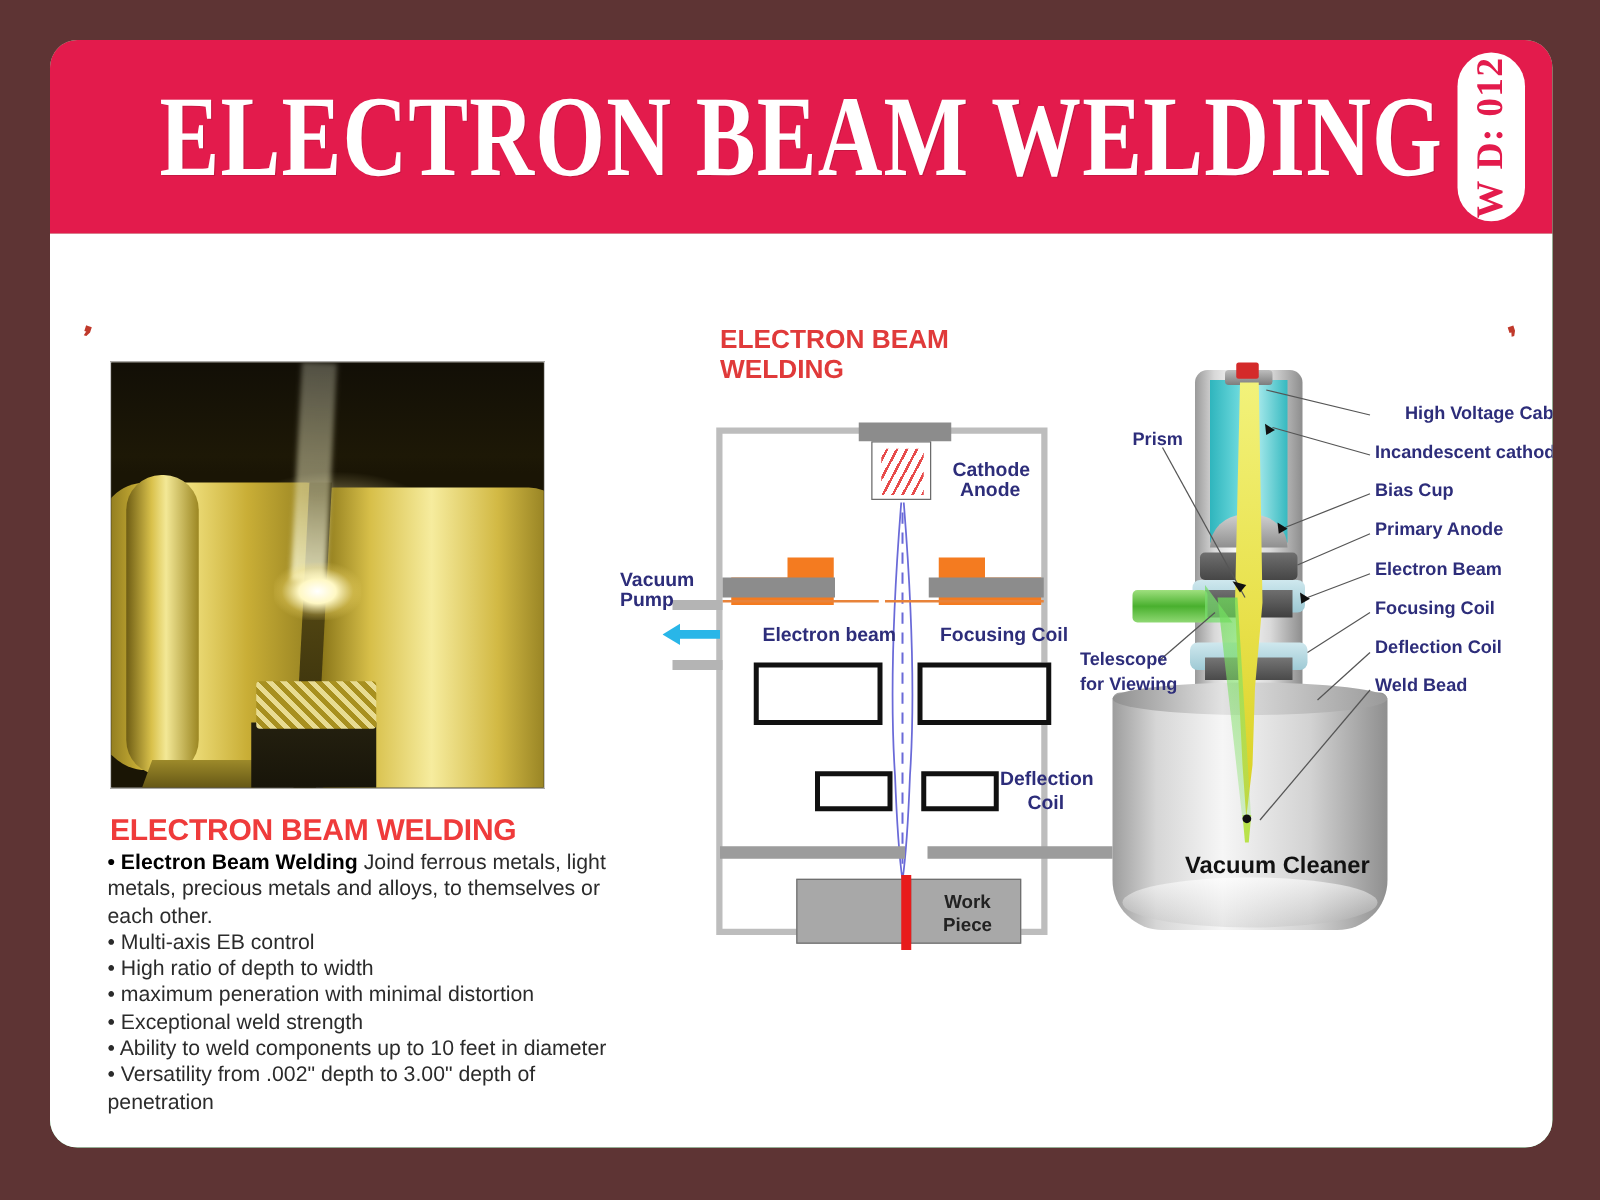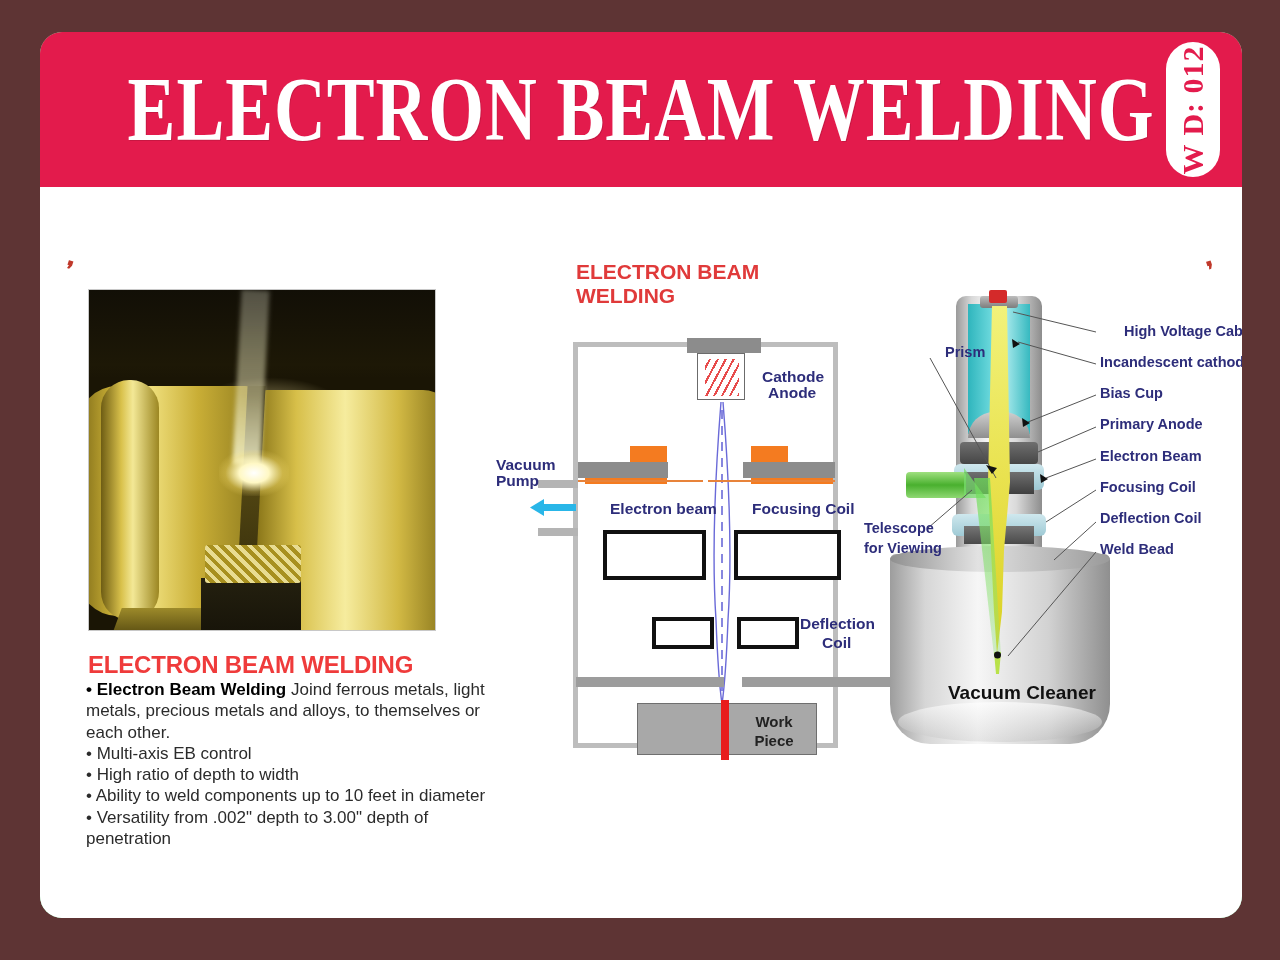--- a/index.html
+++ b/index.html
@@ -320,20 +320,22 @@
       <div class="chips"></div>
     </div>
 
     <div class="lt-title">ELECTRON BEAM WELDING</div>
     <div class="lt-body">
       <p>
         <b>• Electron Beam Welding</b><span> Joind ferrous metals, light metals, precious metals and alloys, to themselves or each other.</span>
       </p>
       <p>• Multi-axis EB control</p>
       <p>• High ratio of depth to width</p>
+      <p>• maximum peneration with minimal distortion</p>
+      <p>• Exceptional weld strength</p>
       <p>• Ability to weld components up to 10 feet in diameter</p>
       <p>• Versatility from .002" depth to 3.00" depth of penetration</p>
     </div>
 
     <div class="diag-c">
       <div class="diag-c-title">ELECTRON BEAM WELDING</div>
 
       <div class="chamber"></div>
 
       <div class="cath-bar"></div>
@@ -451,21 +453,21 @@
         <polygon points="162,141 154,136 155,145" fill="#111"></polygon>
         <polygon points="180,197 172,192 173,201" fill="#111"></polygon>
 
         <line x1="62" y1="76" x2="128" y2="196" stroke="#555" stroke-width="1"></line>
         <polygon points="124,192 118,183 129,186" fill="#111"></polygon>
         <line x1="60" y1="246" x2="104" y2="208" stroke="#555" stroke-width="1"></line>
       </svg>
 
       <div class="vac-label">Vacuum Cleaner</div>
 
-      <div class="r-lbl" style="left:38px; top:62px;margin-left:39px;">Prism</div>
+      <div class="r-lbl" style="left:38px; top:62px;">Prism</div>
       <div class="r-lbl" style="left:-4px; top:238px;">Telescope</div>
       <div class="r-lbl" style="left:-4px; top:258px;">for Viewing</div>
 
       <div class="r-lbl" style="left:232px; top:41px;margin-left:24px;">High Voltage Cable</div>
       <div class="r-lbl" style="left:232px; top:72px;">Incandescent cathode</div>
       <div class="r-lbl" style="left:232px; top:103px;">Bias Cup</div>
       <div class="r-lbl" style="left:232px; top:134px;">Primary Anode</div>
       <div class="r-lbl" style="left:232px; top:166px;">Electron Beam</div>
       <div class="r-lbl" style="left:232px; top:197px;">Focusing Coil</div>
       <div class="r-lbl" style="left:232px; top:228px;">Deflection Coil</div>

